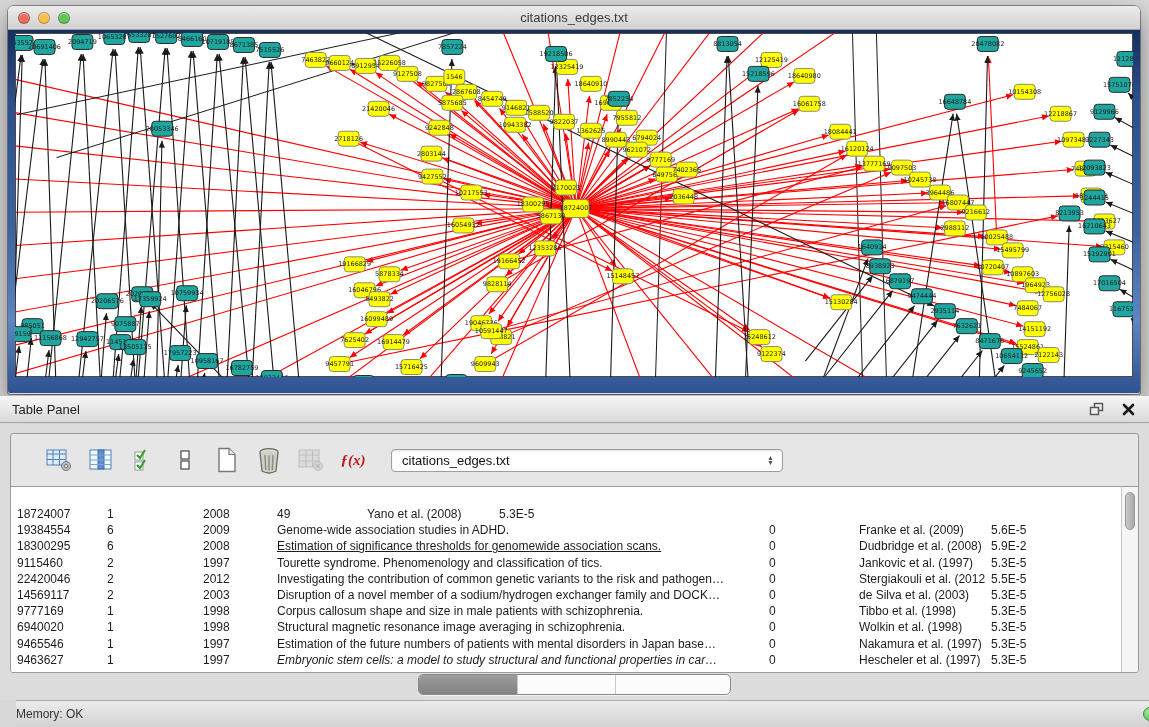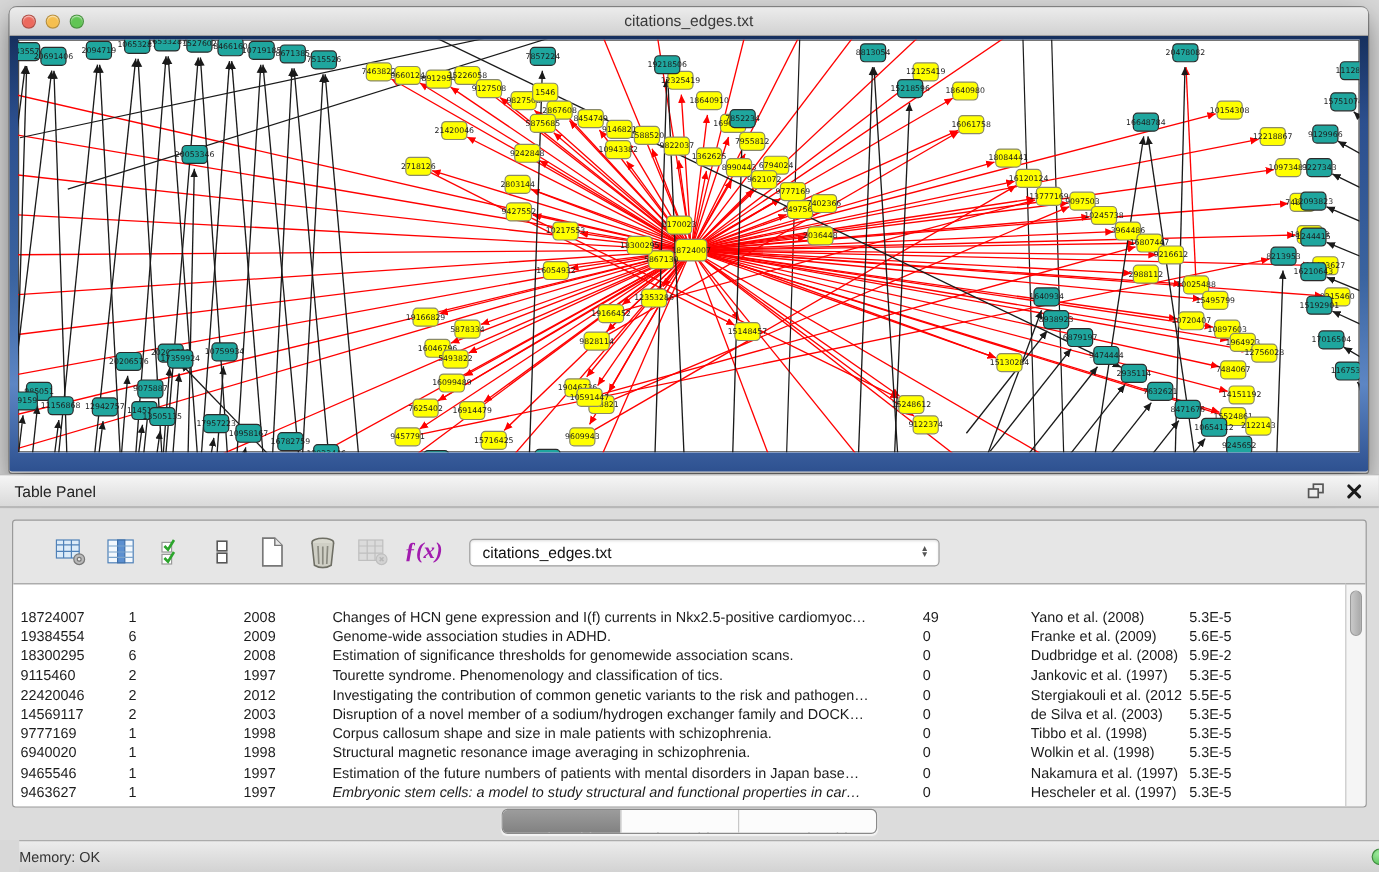--- a/index.html
+++ b/index.html
@@ -30,21 +30,21 @@
   .panel-bar .ptitle { margin-left:12px; font-size:13px; color:#222; }
   .panel-bar .spacer { flex:1; }
   .panel-icon { width:22px; height:18px; margin-right:10px; display:flex; align-items:center; justify-content:center; }
 
   .panel-body { position:absolute; left:0; top:424px; width:1149px; height:276px; background:#dcdcdc; }
 
   .tbl-container { position:absolute; left:10px; top:9px; width:1129px; height:240px;
     background:#e6e6e6; border:1px solid #9a9a9a; border-radius:3px; overflow:hidden; }
   .tbl-toolbar { height:52px; display:flex; align-items:center; padding-left:34px; gap:14px; }
   .tool-btn { width:28px; height:28px; display:flex; align-items:center; justify-content:center; }
-  .fx { font-family:"Liberation Serif",serif; font-style:italic; font-weight:bold; font-size:19px; color:#a21caf; }
+  .fx { font-family:"Liberation Serif",serif; font-style:italic; font-weight:bold; font-size:15px; color:#b91c1c; }
   .combo { width:392px; height:23px; margin-left:10px; background:#fff; border:1px solid #9d9d9d; border-radius:4px;
     display:flex; align-items:center; font-size:13px; color:#111; padding:0 6px;
     box-shadow:inset 0 1px 2px rgba(0,0,0,.12); }
   .combo .cval { flex:1; padding-left:4px; }
   .combo .arrows { display:flex; flex-direction:column; line-height:5px; font-size:7px; color:#555; padding-right:2px; }
 
   .grid { position:absolute; left:0; top:52px; right:17px; bottom:0; background:#fff; border-top:1px solid #9a9a9a; }
   .hdr { display:flex; height:19px; }
   .hcell { background:linear-gradient(#d3ecf7,#bfdfee); border-right:1px solid #8fb3c6; border-bottom:1px solid #8fa6b3;
     font-size:12px; color:#222; display:flex; align-items:center; justify-content:center; gap:3px; overflow:hidden; white-space:nowrap; }
@@ -955,39 +955,38 @@
           </span>
       </div>
     </div>
 
     <div class="grid">
       <div class="rows" id="tbl-rows">
           <div class="trow">
             <div class="tcell" style="width: 90px;">18724007</div>
             <div class="tcell" style="width: 96px;">1</div>
             <div class="tcell" style="width: 74px;">2008</div>
-            <div class="tcell" style="width: 492px;">Changes of HCN gene expression and I(f) currents in Nkx2.5-positive cardiomyoc…</div>
             <div class="tcell" style="width: 90px;">49</div>
             <div class="tcell" style="width: 132px;">Yano et al. (2008)</div>
             <div class="tcell" style="width: 126px;">5.3E-5</div>
           </div>
           <div class="trow">
             <div class="tcell" style="width: 90px;">19384554</div>
             <div class="tcell" style="width: 96px;">6</div>
             <div class="tcell" style="width: 74px;">2009</div>
             <div class="tcell" style="width: 492px;">Genome-wide association studies in ADHD.</div>
             <div class="tcell" style="width: 90px;">0</div>
             <div class="tcell" style="width: 132px;">Franke et al. (2009)</div>
             <div class="tcell" style="width: 126px;">5.6E-5</div>
           </div>
           <div class="trow">
             <div class="tcell" style="width: 90px;">18300295</div>
             <div class="tcell" style="width: 96px;">6</div>
             <div class="tcell" style="width: 74px;">2008</div>
-            <div class="tcell" style="width: 492px;">Estimation of significance thresholds for genomewide association scans.</div>
+            <div class="tcell" style="width: 492px; text-decoration: underline;">Estimation of significance thresholds for genomewide association scans.</div>
             <div class="tcell" style="width: 90px;">0</div>
             <div class="tcell" style="width: 132px;">Dudbridge et al. (2008)</div>
             <div class="tcell" style="width: 126px;">5.9E-2</div>
           </div>
           <div class="trow">
             <div class="tcell" style="width: 90px;">9115460</div>
             <div class="tcell" style="width: 96px;">2</div>
             <div class="tcell" style="width: 74px;">1997</div>
             <div class="tcell" style="width: 492px;">Tourette syndrome. Phenomenology and classification of tics.</div>
             <div class="tcell" style="width: 90px;">0</div>

